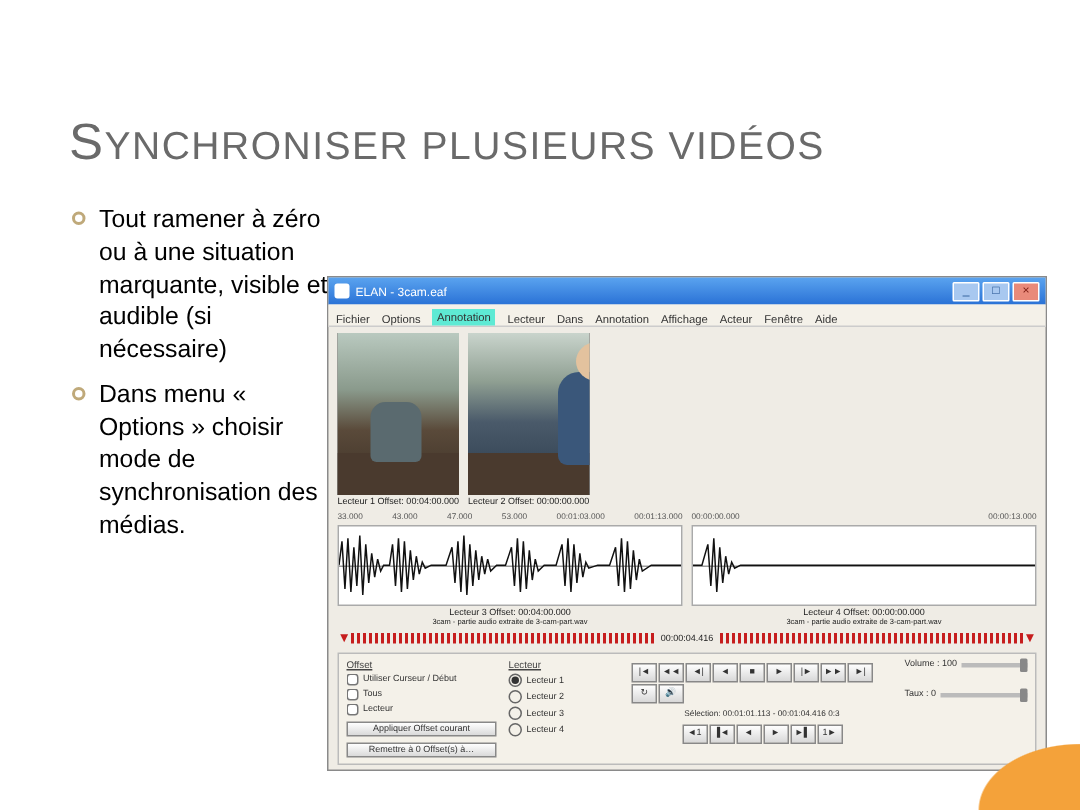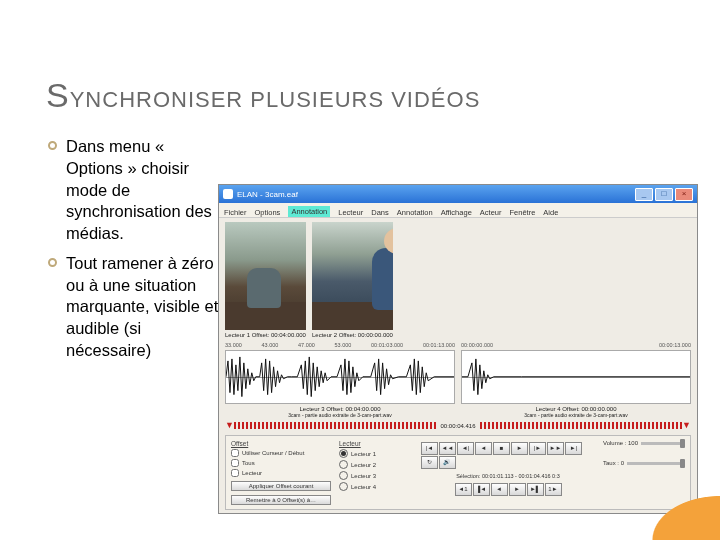--- a/index.html
+++ b/index.html
@@ -66,27 +66,27 @@
   .slider .bar{flex:1;height:3px;background:#bbb;position:relative}
   .slider .bar::after{content:"";position:absolute;right:0;top:-3px;width:5px;height:9px;background:#888;border-radius:1px}
   
   .swoosh{position:absolute;right:0;bottom:0;width:86px;height:56px;background:radial-gradient(ellipse at 100% 100%, #f4a23a 0%, #f4a23a 55%, rgba(244,162,58,0) 56%)}
 </style>
 </head>
 <body>
 
 <div class="slide">
   <div class="title">
-    <span class="cap">S</span><span style="text-transform:uppercase;font-size:22px">ynchroniser plusieurs vidéos</span>
+    <span class="cap">S</span><span style="text-transform:uppercase;font-size:26px">ynchroniser plusieurs vidéos</span>
   </div>
 
   <div class="bullets">
     <ul>
+      <li><span>Tout ramener à zéro ou à une situation marquante, visible et audible (si nécessaire)</span></li>
       <li><span>Dans menu « Options » choisir mode de synchronisation des médias.</span></li>
-      <li><span>Tout ramener à zéro ou à une situation marquante, visible et audible (si nécessaire)</span></li>
     </ul>
   </div>
 
   <div class="app">
     <div class="titlebar">
       <span class="tbicon"></span>
       <span>ELAN - 3cam.eaf</span>
       <span class="spacer"></span>
       <span class="winbtn">_</span>
       <span class="winbtn">□</span>

